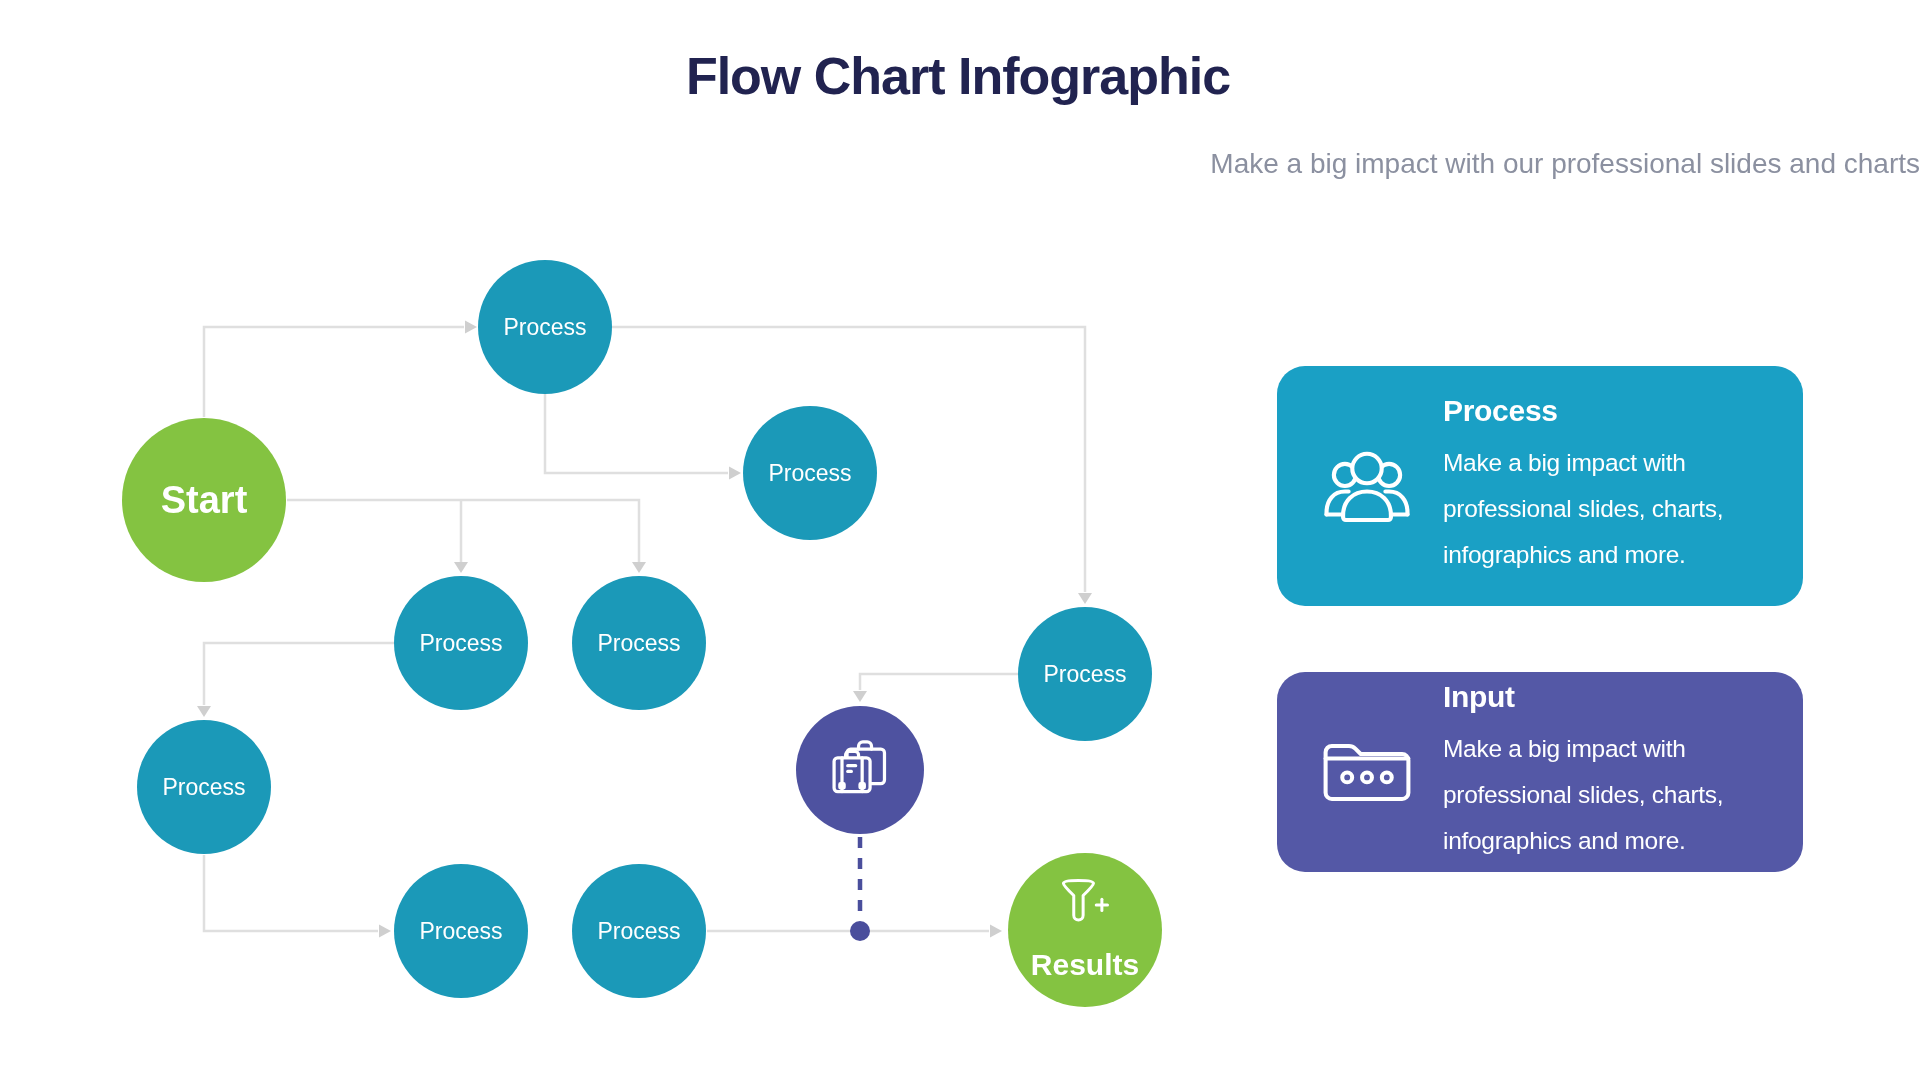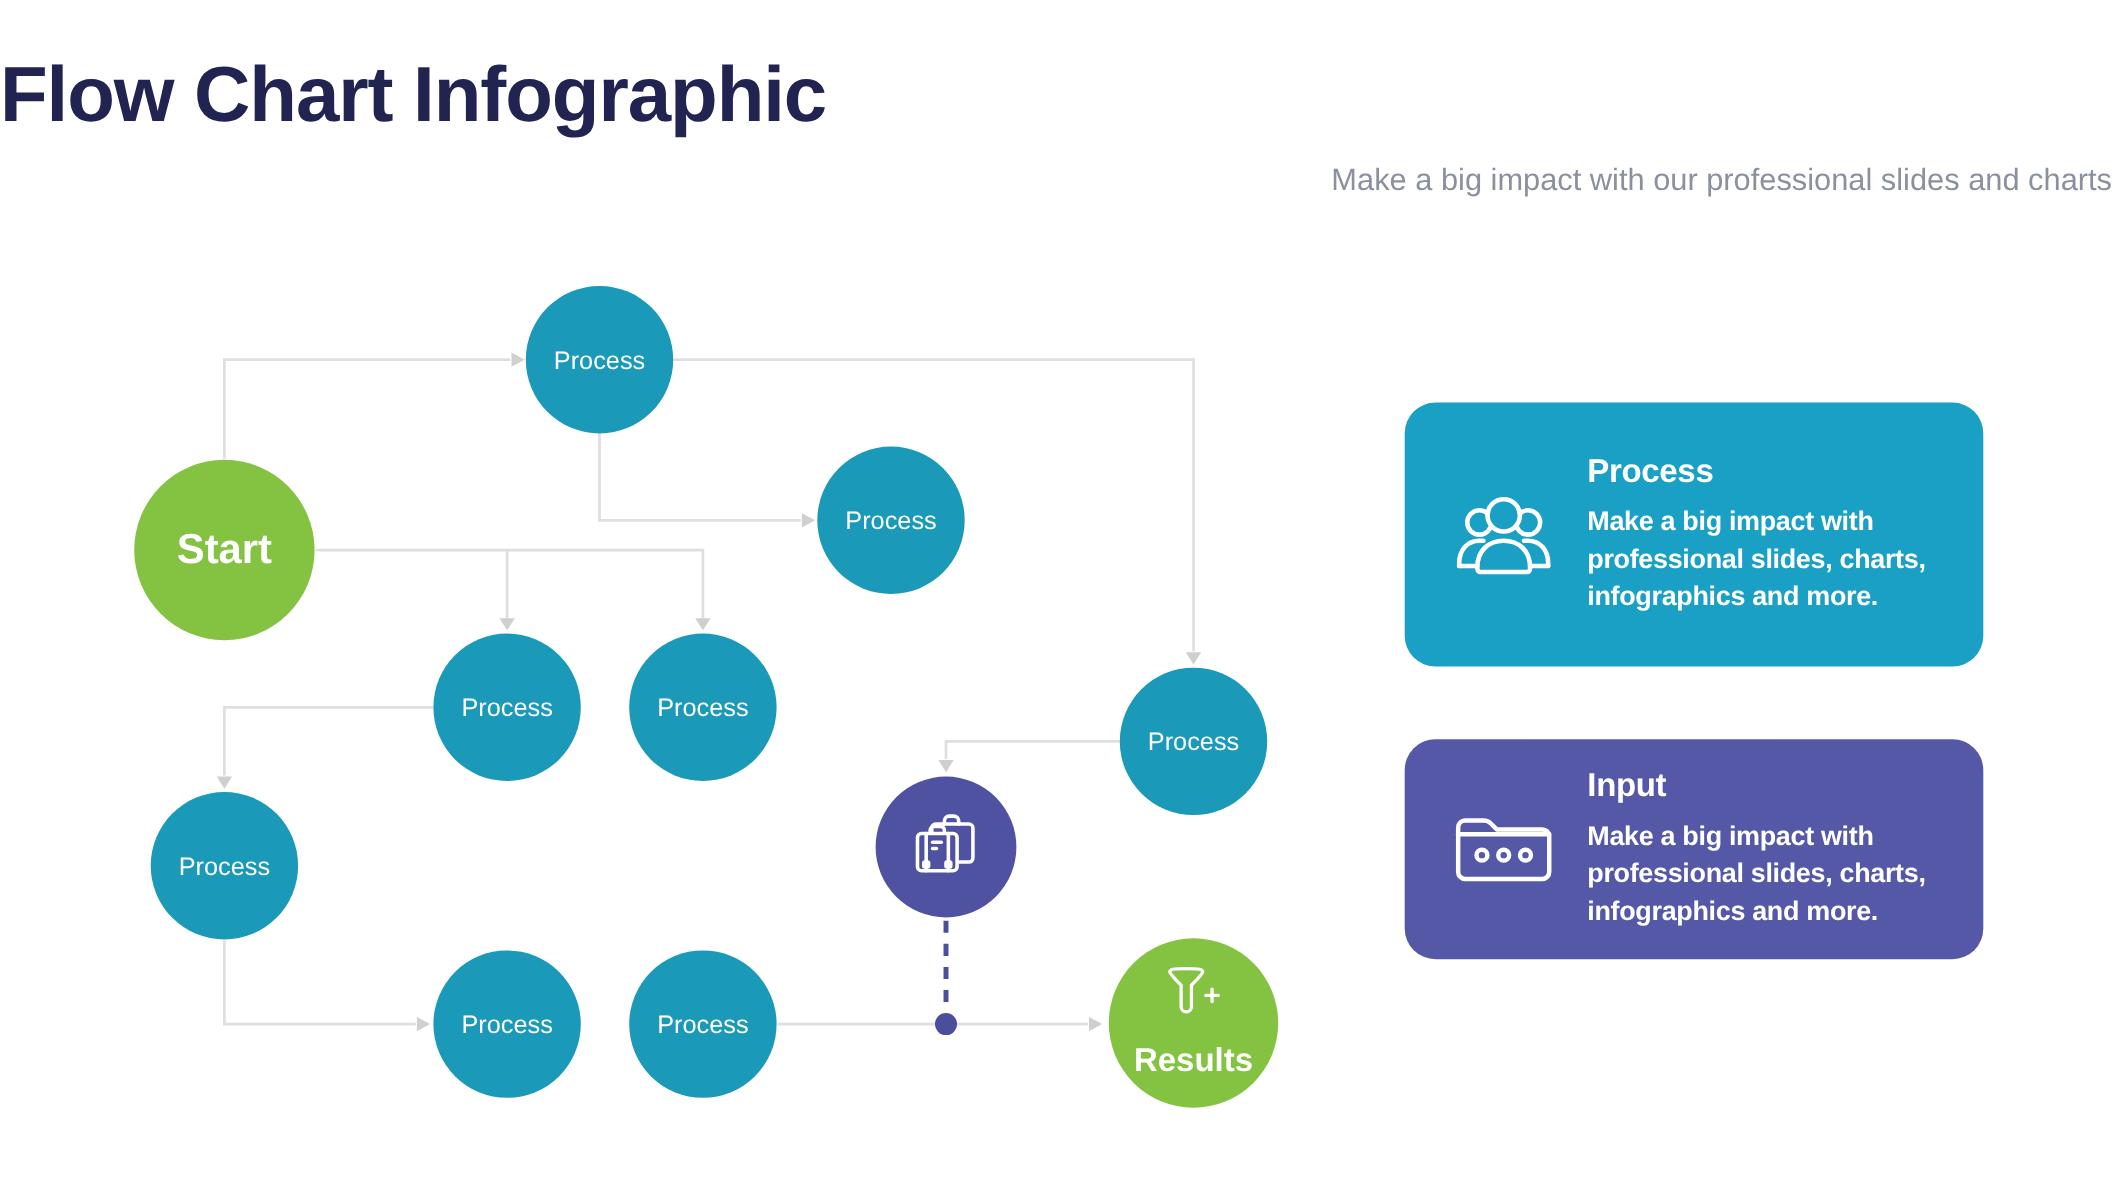--- a/index.html
+++ b/index.html
@@ -1,21 +1,21 @@
 <!DOCTYPE html>
 <html style="--title_navy: #212350; --subtitle_gray: #8b90a0; --teal_node: #1b99b8; --teal_card: #1aa0c5; --green: #84c341; --purple_node: #4e52a0; --purple_card: #5458a6; --navy: #4a4e9c; --line_gray: #dfdfdf; --arrow_gray: #cfcfcf;"><head>
 <meta charset="utf-8">
 <style>
   html,body{margin:0;padding:0;background:#fff;}
   body{width:1920px;height:1081px;font-family:"Liberation Sans",sans-serif;overflow:hidden;}
   .slide{position:relative;width:1920px;height:1081px;background:#fff;}
 
   
-  .title{position:absolute;left:0;right:4px;top:46px;text-align:left;
-         font-size:71px;font-weight:700;color:var(--title_navy);letter-spacing:-1px;}
+  .title{position:absolute;left:0;right:4px;top:46px;text-align:center;
+         font-size:52px;font-weight:700;color:var(--title_navy);letter-spacing:-1px;}
   .subtitle{position:absolute;left:0;right:0;top:148px;text-align:right;
          font-size:28px;font-weight:400;color:var(--subtitle_gray);}
 
   
   .connectors{position:absolute;left:0;top:0;width:1920px;height:1081px;}
   .line{fill:none;stroke:var(--line_gray);stroke-width:2.5px;}
   .arrow{fill:var(--arrow_gray);stroke:none;}
   .dash-line{fill:none;stroke:var(--navy);stroke-width:4.5px;stroke-dasharray:11 10;}
   .dot{fill:var(--navy);}
 
@@ -30,21 +30,21 @@
   .icon{display:block;}
 
   
   .card{position:absolute;left:1277px;width:526px;border-radius:28px;
         display:flex;align-items:center;color:#fff;}
   .card.process{top:366px;height:240px;background:var(--teal_card);}
   .card.input{top:672px;height:200px;background:var(--purple_card);}
   .card-icon{flex:0 0 auto;margin-left:44px;width:92px;display:flex;justify-content:center;}
   .card-text{margin-left:30px;width:358px;letter-spacing:-0.3px;}
   .card-title{font-size:30px;font-weight:700;margin-bottom:12px;}
-  .card-body{font-size:24.5px;line-height:34px;font-weight:700;}
+  .card-body{font-size:24.5px;line-height:46px;font-weight:400;}
 </style>
 </head>
 <body>
 
 <div class="slide">
 
   <div class="title">Flow Chart Infographic</div>
   <div class="subtitle">Make a big impact with our professional slides and charts</div>
 
   <svg class="connectors" viewBox="0 0 1920 1081">

